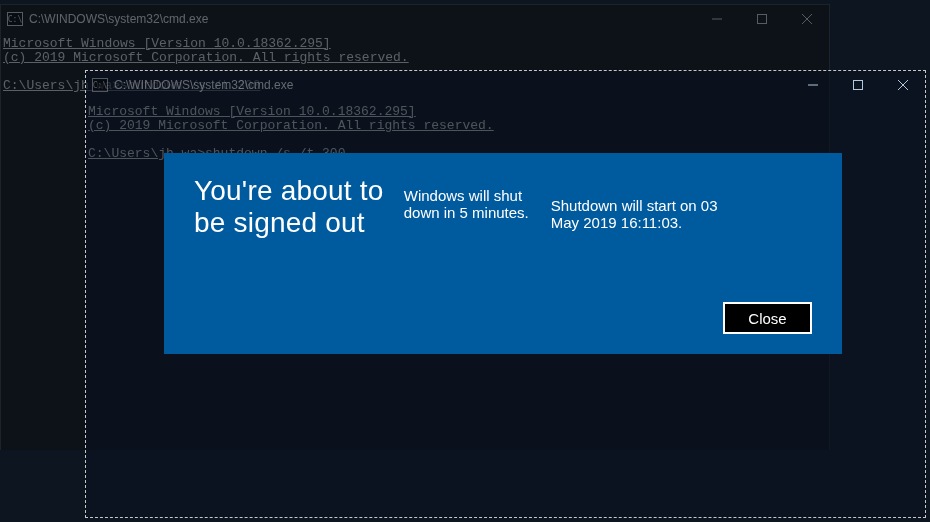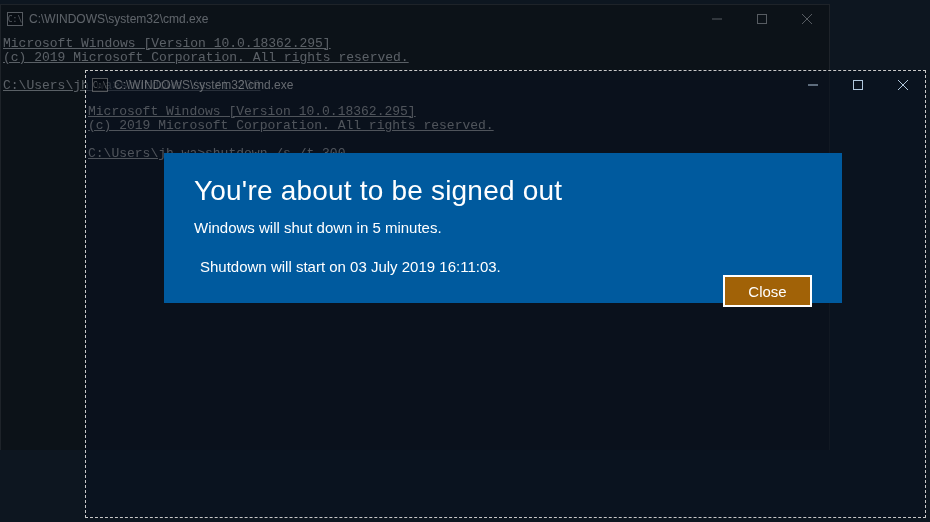--- a/index.html
+++ b/index.html
@@ -117,26 +117,26 @@
     .cmd2-ctrl svg { stroke: #cfe8ff; opacity: 0.85; }
     .cmd2-body { padding: 6px 6px 0 2px; }
     .cmd2-body div { white-space: pre; }
     .cmd2-body .blank { height: 14px; }
     
     .dialog {
       position: absolute;
       left: 164px;
       top: 153px;
       width: 678px;
-      height: 150px;
+      height: 201px;
       background: #005a9e;
       color: #ffffff;
       padding: 22px 30px 20px 30px;
       display: flex;
-      flex-direction: column;
+      flex-direction: row;
     }
     .dlg-title {
       font-size: 28px;
       font-weight: 300;
       letter-spacing: 0.2px;
     }
     .dlg-line1 {
       font-size: 15px;
       margin-top: 12px;
     }
@@ -146,21 +146,21 @@
       padding-left: 6px;
     }
     .dlg-buttons {
       margin-top: auto;
       display: flex;
       justify-content: flex-end;
     }
     .btn-close {
       width: 89px;
       height: 32px;
-      background: #a16207;
+      background: #000000;
       border: 2px solid #ffffff;
       color: #ffffff;
       font-size: 15px;
       display: flex;
       align-items: center;
       justify-content: center;
       cursor: pointer;
     }
   </style>
 </head>
@@ -225,17 +225,17 @@
     <div>Microsoft Windows [Version 10.0.18362.295]</div>
     <div>(c) 2019 Microsoft Corporation. All rights reserved.</div>
     <div class="blank"></div>
     <div>C:\Users\jh_wa&gt;shutdown /s /t 300</div>
   </div>
 </div>
 
 <div class="dialog">
   <div class="dlg-title">You're about to be signed out</div>
   <div class="dlg-line1">Windows will shut down in 5 minutes.</div>
-  <div class="dlg-line2">Shutdown will start on 03 July 2019 16:11:03.</div>
+  <div class="dlg-line2">Shutdown will start on 03 May 2019 16:11:03.</div>
   <div class="dlg-buttons">
     <div class="btn-close">Close</div>
   </div>
 </div>
 
 </body></html>

